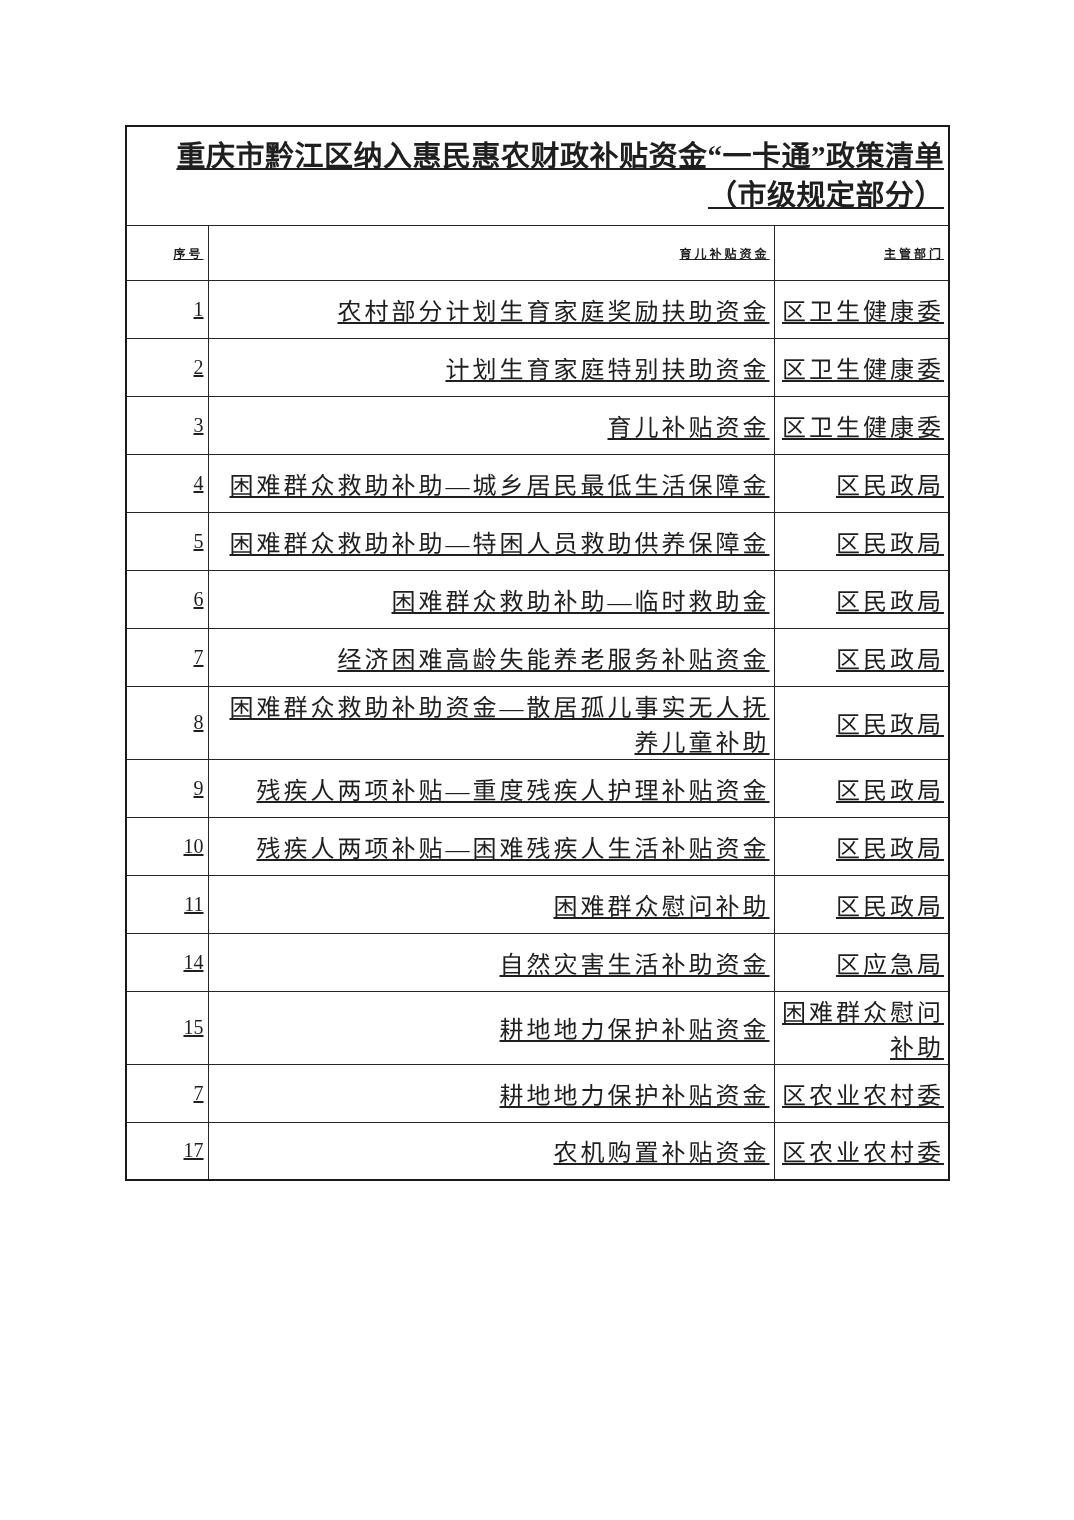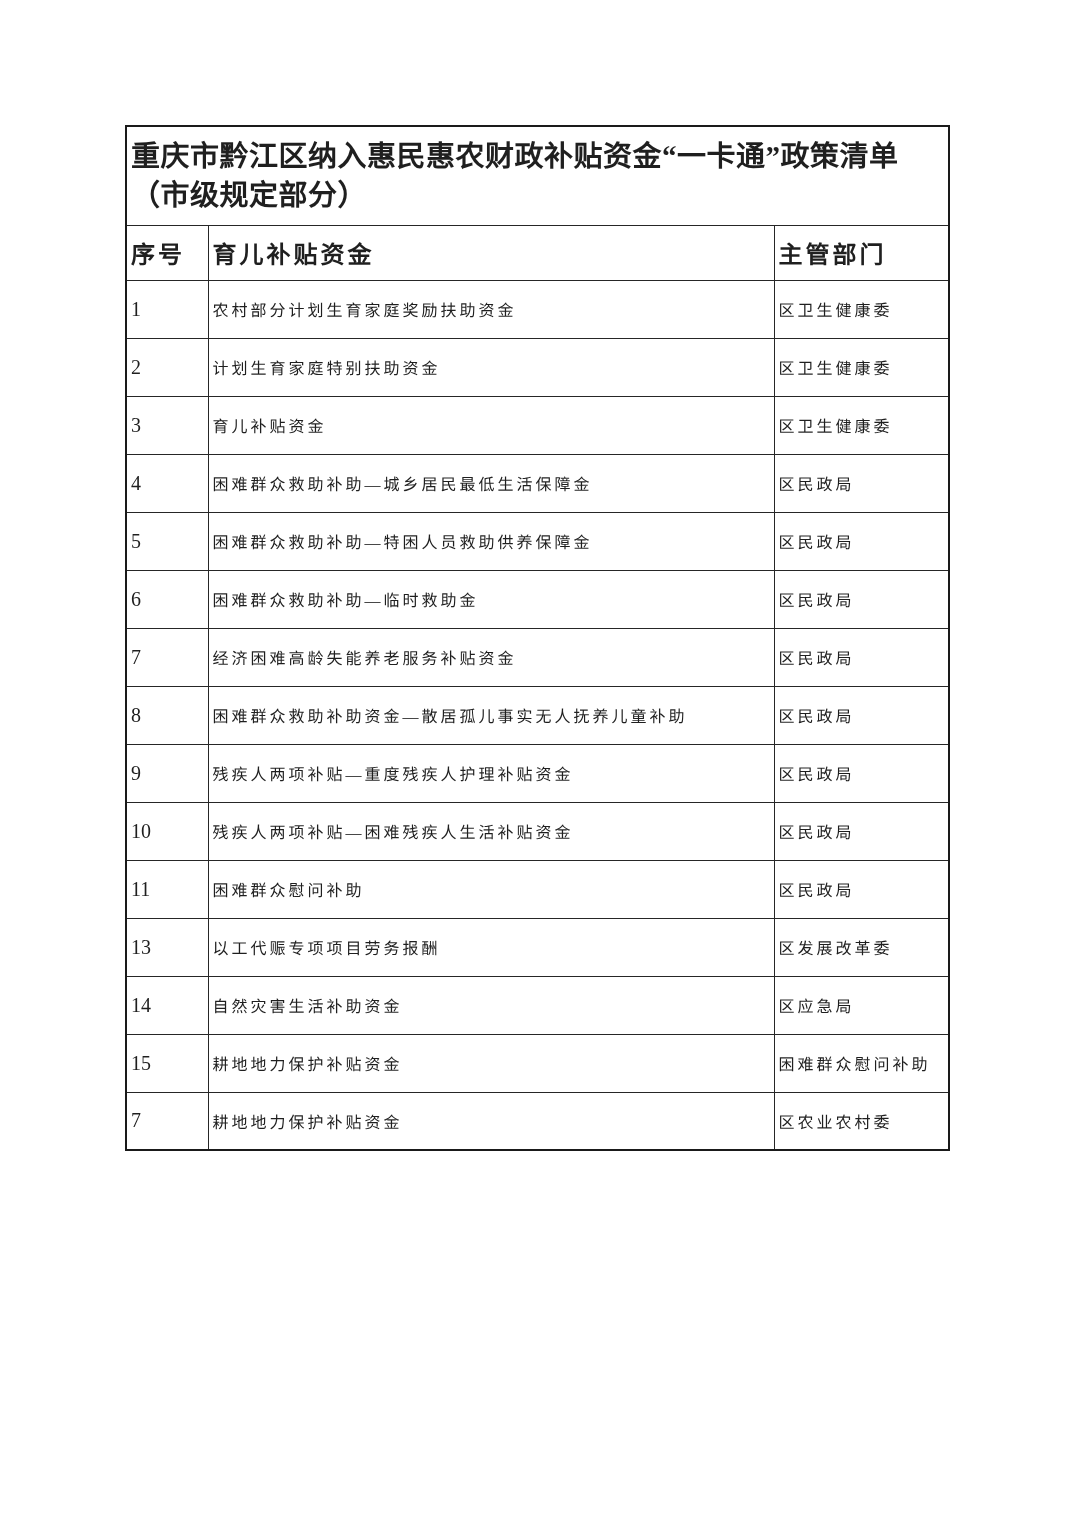--- a/index.html
+++ b/index.html
@@ -20,50 +20,51 @@
     position: absolute;
     left: 125px;
     top: 125px;
     width: 823px;
     border-collapse: collapse;
     table-layout: fixed;
   }
   table.policy-table td,
   table.policy-table th {
     border: 1px solid #262626;
-    text-align: left;
+    text-align: right;
     vertical-align: middle;
     padding: 1px 4px;
     box-sizing: border-box;
+    text-decoration: underline;
   }
   
   table.policy-table {
     border: 2px solid #1a1a1a;
   }
   .col-no   { width: 82px; }
   .col-name { width: 566px; }
   .col-dept { width: 175px; }
 
   .title-cell {
     height: 99px;
     font-weight: bold;
     font-size: 29px;
     line-height: 1.35;
     letter-spacing: 0.5px;
     padding: 4px 10px;
   }
   .header-row th {
     height: 55px;
     font-weight: bold;
-    font-size: 24px;
+    font-size: 12px;
     letter-spacing: 3px;
   }
   tbody td {
     height: 58px;
-    font-size: 16px;
+    font-size: 24px;
   }
   tbody td.cell-no {
     letter-spacing: 0;
     font-size: 20px;
   }
   tbody td.cell-name,
   tbody td.cell-dept {
     letter-spacing: 3px;
   }
 </style>
@@ -151,41 +152,41 @@
       <td class="cell-dept">区民政局</td>
     </tr>
 
     <tr>
       <td class="cell-no">11</td>
       <td class="cell-name">困难群众慰问补助</td>
       <td class="cell-dept">区民政局</td>
     </tr>
 
 
-    <tr>
-      <td class="cell-no">13</td>
-      <td class="cell-name">以工代赈专项项目劳务报酬</td>
-      <td class="cell-dept">区发展改革委</td>
-    </tr>
 
     <tr>
       <td class="cell-no">14</td>
       <td class="cell-name">自然灾害生活补助资金</td>
       <td class="cell-dept">区应急局</td>
     </tr>
 
     <tr>
       <td class="cell-no">15</td>
       <td class="cell-name">耕地地力保护补贴资金</td>
       <td class="cell-dept">困难群众慰问补助</td>
     </tr>
 
     <tr>
       <td class="cell-no">7</td>
       <td class="cell-name">耕地地力保护补贴资金</td>
       <td class="cell-dept">区农业农村委</td>
     </tr>
 
+    <tr>
+      <td class="cell-no">17</td>
+      <td class="cell-name">农机购置补贴资金</td>
+      <td class="cell-dept">区农业农村委</td>
+    </tr>
 
   </tbody>
   </table>
 
 </div>
 
 </body></html>

